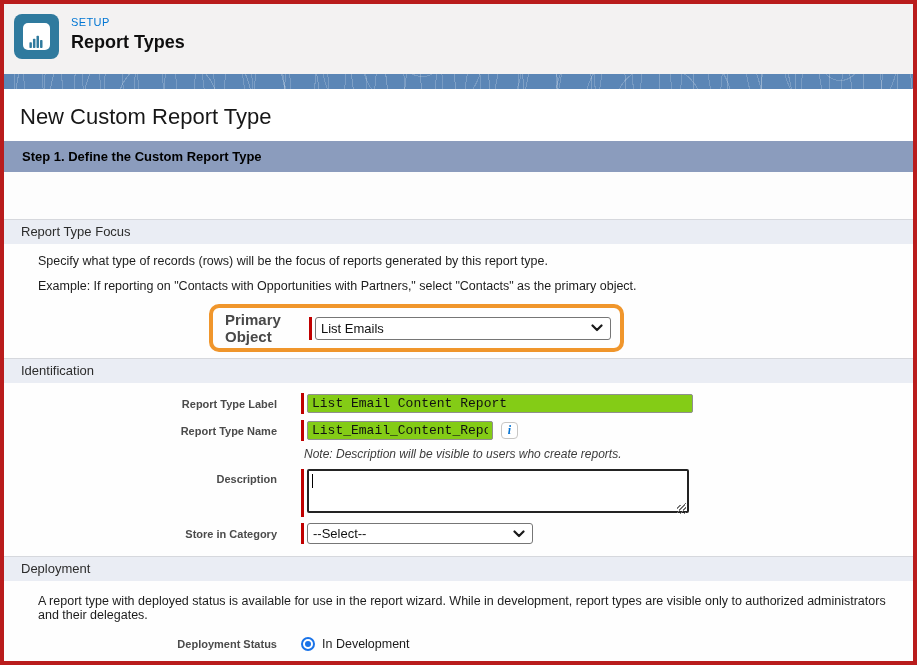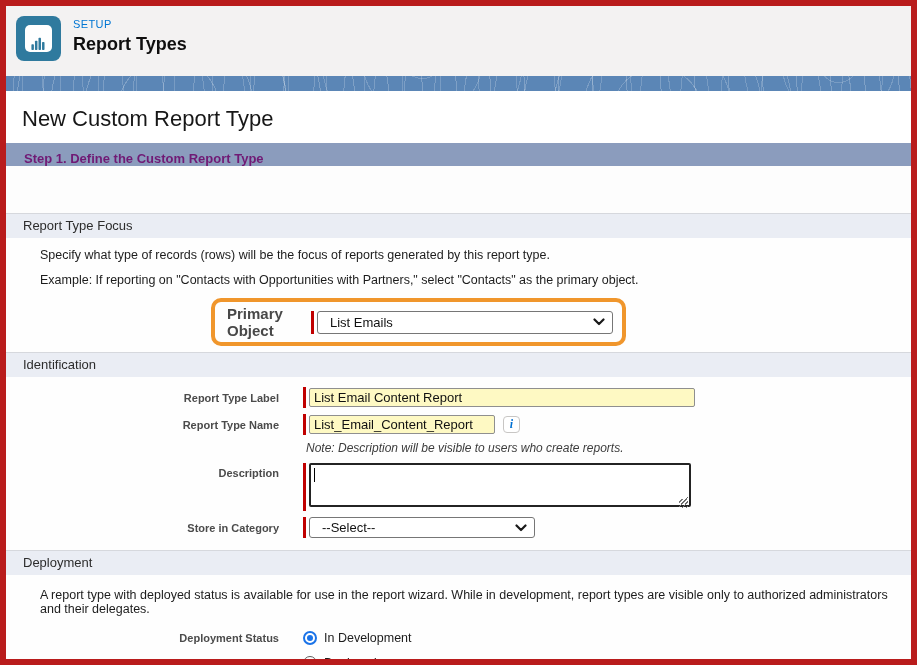--- a/index.html
+++ b/index.html
@@ -1,21 +1,21 @@
 <!DOCTYPE html>
 <html><head>
 <meta charset="utf-8">
 <style>
   * { box-sizing: border-box; margin: 0; padding: 0; }
   html,body { background:#888; }
   .frame {
     position: relative;
     width: 917px; height: 665px;
     margin: 0 auto;
-    border: 6px solid #b91c1c;
+    border: 4px solid #b91c1c;
     background: #fff;
     font-family: "Liberation Sans", sans-serif;
     overflow: hidden;
   }
   
   .top-header {
     height: 70px; background: #f3f2f2;
     display: flex; align-items: flex-start;
     padding: 10px 0 0 10px;
   }
@@ -39,60 +39,60 @@
       repeating-radial-gradient(circle at 46% -120%, transparent 0 20px, rgba(255,255,255,.18) 20px 21px, transparent 21px 40px),
       repeating-radial-gradient(circle at 72% 240%, transparent 0 14px, rgba(255,255,255,.20) 14px 15px, transparent 15px 30px),
       repeating-radial-gradient(circle at 92% -80%, transparent 0 18px, rgba(255,255,255,.18) 18px 19px, transparent 19px 38px);
   }
   
   .page-title {
     font-size: 22px; font-weight: 400; color: #171717;
     padding: 15px 0 0 16px; height: 52px;
   }
   .step-bar {
-    height: 23px; line-height: 31px; background: #8b9cbd;
-    color: #701a75; font-size: 13px; font-weight: bold; padding-left: 18px;
+    height: 31px; line-height: 31px; background: #8b9cbd;
+    color: #000000; font-size: 13px; font-weight: bold; padding-left: 18px;
   }
   .spacer { height: 47px; background: #fdfdfd; }
   .section-header {
     height: 25px; line-height: 24px; background: #eaedf4;
     border-top: 1px solid #d6d8dd;
     font-size: 13px; color: #2c2c2c; padding-left: 17px;
   }
   .section-body { padding: 10px 0 6px 0; background: #fefefe; }
   .section-body p { margin: 0 10px 11px 34px; font-size: 12.5px; color: #1c1c1c; }
   
   .req { width: 3px; background: #c00000; margin-right: 3px; flex: 0 0 auto; }
   
   .select {
     display: inline-flex; align-items: center; justify-content: space-between;
     background: #fff; border: 1px solid #767676; border-radius: 3px;
-    height: 23px; padding: 0 7px 0 12px; font-size: 13px; color: #111;
+    height: 23px; padding: 0 7px 0 5px; font-size: 13px; color: #111;
   }
   .chev { flex: 0 0 auto; margin-left: 8px; display: flex; }
   
   .annotation-row { margin-left: 205px; }
   .annotation-box {
     display: inline-flex; align-items: center;
     border: 4px solid #f0962c; border-radius: 10px;
     padding: 3px 9px 3px 12px;
   }
   .inline-label { width: 84px; font-size: 15px; font-weight: bold; color: #484848; flex: 0 0 auto; }
   
   .form-row { display: flex; align-items: center; margin-bottom: 6px; }
   .form-row.top { align-items: flex-start; }
   .lbl {
     width: 297px; flex: 0 0 auto; text-align: right; padding-right: 24px;
     font-size: 11px; font-weight: bold; color: #4b4b4b;
   }
   .fld { display: flex; align-items: center; }
   .txt {
     height: 19px; border: 1px solid #8f8f8f; border-radius: 2px;
-    font-family: Liberation Sans, sans-serif; font-size: 13px; color: #111;
-    padding: 0 4px; background: #fef9c3;
+    font-family: Liberation Mono, monospace; font-size: 13px; color: #111;
+    padding: 0 4px; background: #84cc16;
   }
   .w-wide { width: 386px; }
   .w-name { width: 186px; }
   .info-icon {
     width: 17px; height: 17px; margin-left: 8px;
     border: 1px solid #c8c6c4; border-radius: 4px; background: #fff;
     display: flex; align-items: center; justify-content: center;
     font-family: "Liberation Serif", serif; font-style: italic; font-weight: bold;
     font-size: 12px; color: #0170d2;
   }

